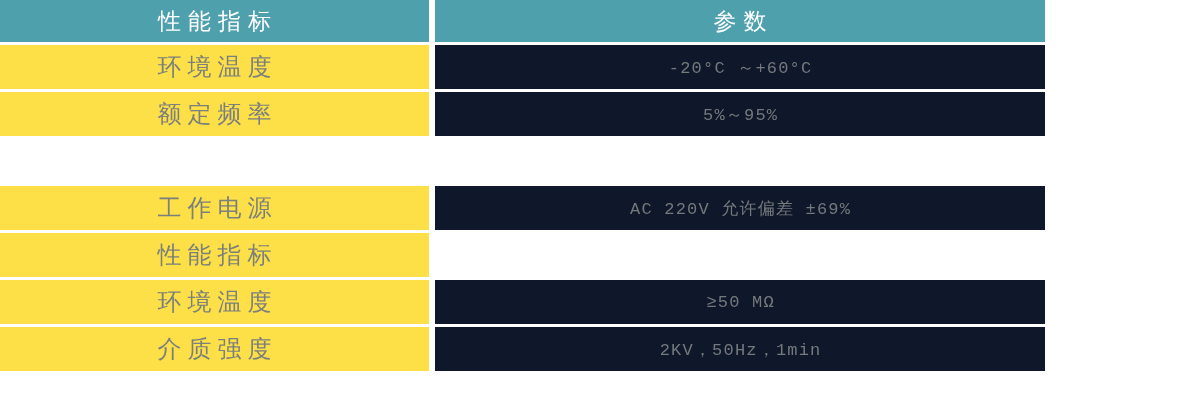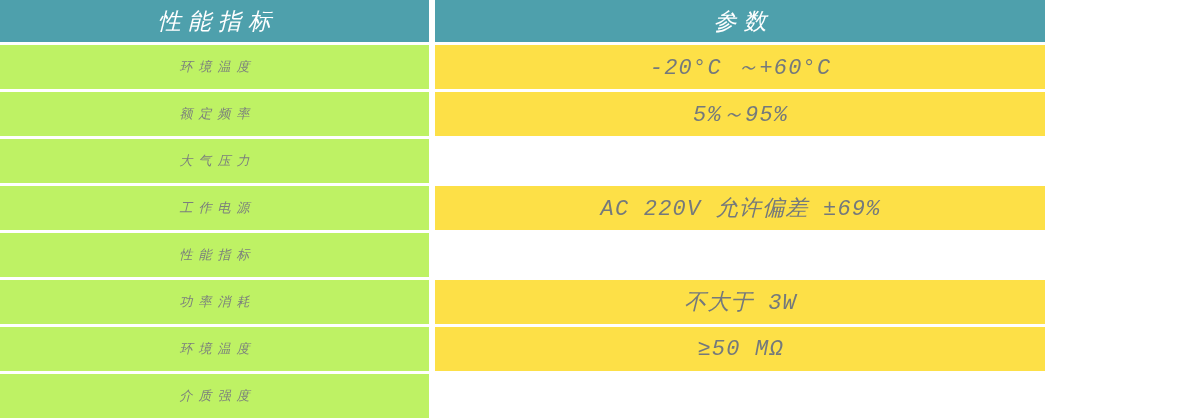--- a/index.html
+++ b/index.html
@@ -18,21 +18,20 @@
     display: flex;
     flex-direction: column;
     background: #ffffff;
   }
 
   .t-row {
     display: flex;
     flex-direction: row;
     width: 100%;
     flex: 0 0 auto;
-    font-style: italic;
   }
 
   
   .t-row + .t-row { margin-top: 3px; }
 
   .header-row { height: 42px; }
   .data-row   { height: 44px; }
 
   .cell {
     display: flex;
@@ -53,31 +52,31 @@
     background: #4ea0ac;
     color: #ffffff;
     font-size: 23px;
     letter-spacing: 7px;
     text-indent: 7px;
     font-weight: 400;
   }
 
   
   .data-row .cell-left {
-    background: #bef264;
+    background: #fde047;
     color: #7b7f7d;
-    font-size: 13px;
+    font-size: 24px;
     letter-spacing: 6px;
     text-indent: 6px;
   }
 
   .data-row .cell-right {
-    background: #fde047;
+    background: #0f172a;
     color: #74797c;
-    font-size: 22px;
+    font-size: 17px;
     letter-spacing: 1.2px;
     text-indent: 1.2px;
     font-family: "Liberation Mono", "DejaVu Sans Mono", monospace;
   }
 </style>
 </head>
 <body>
 
 <div id="spec-table">
 
@@ -93,45 +92,40 @@
     <div class="cell cell-right">-20°C ～+60°C</div>
   </div>
 
   <div class="t-row data-row">
     <div class="cell cell-left">额定频率</div>
     <div class="col-gap"></div>
     <div class="cell cell-right">5%～95%</div>
   </div>
 
   <div class="t-row data-row">
-    <div class="cell cell-left">大气压力</div>
     <div class="col-gap"></div>
   </div>
 
   <div class="t-row data-row">
     <div class="cell cell-left">工作电源</div>
     <div class="col-gap"></div>
     <div class="cell cell-right">AC 220V 允许偏差 ±69%</div>
   </div>
 
   <div class="t-row data-row">
     <div class="cell cell-left">性能指标</div>
     <div class="col-gap"></div>
   </div>
 
-  <div class="t-row data-row">
-    <div class="cell cell-left">功率消耗</div>
-    <div class="col-gap"></div>
-    <div class="cell cell-right">不大于 3W</div>
-  </div>
 
   <div class="t-row data-row">
     <div class="cell cell-left">环境温度</div>
     <div class="col-gap"></div>
     <div class="cell cell-right">≥50 MΩ</div>
   </div>
 
   <div class="t-row data-row">
     <div class="cell cell-left">介质强度</div>
     <div class="col-gap"></div>
+    <div class="cell cell-right">2KV，50Hz，1min</div>
   </div>
 
 </div>
 
 </body></html>

